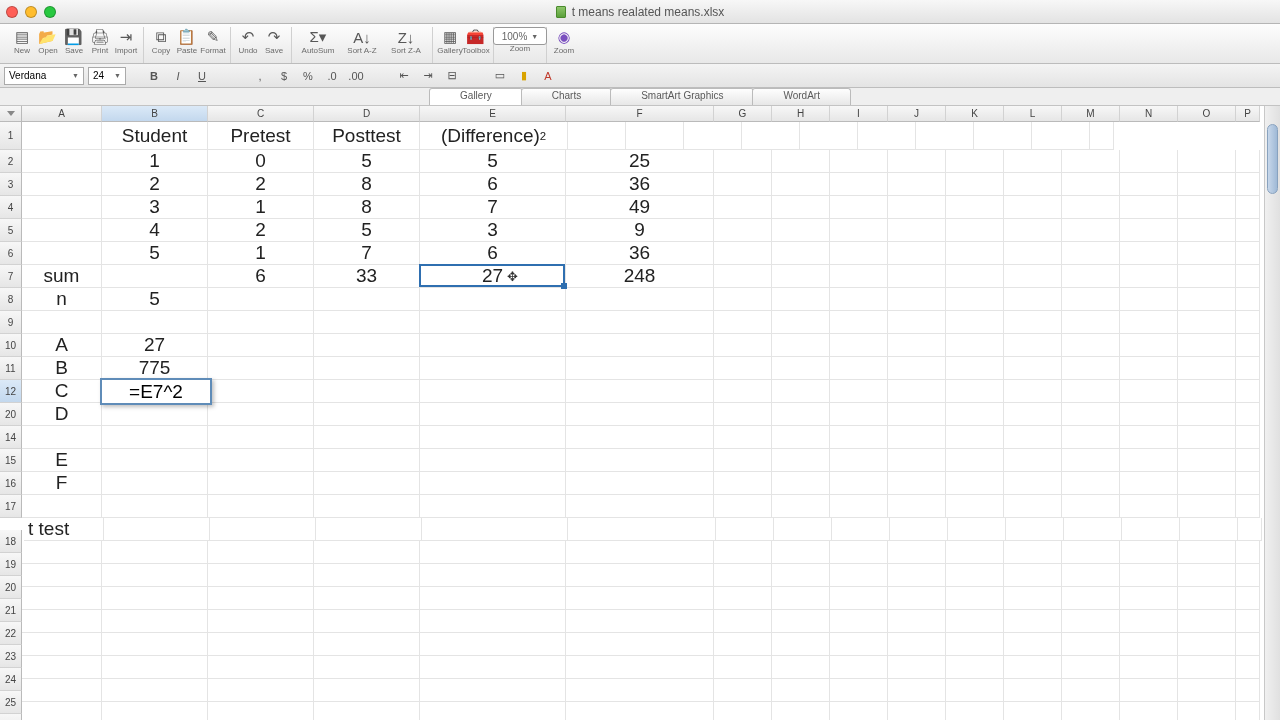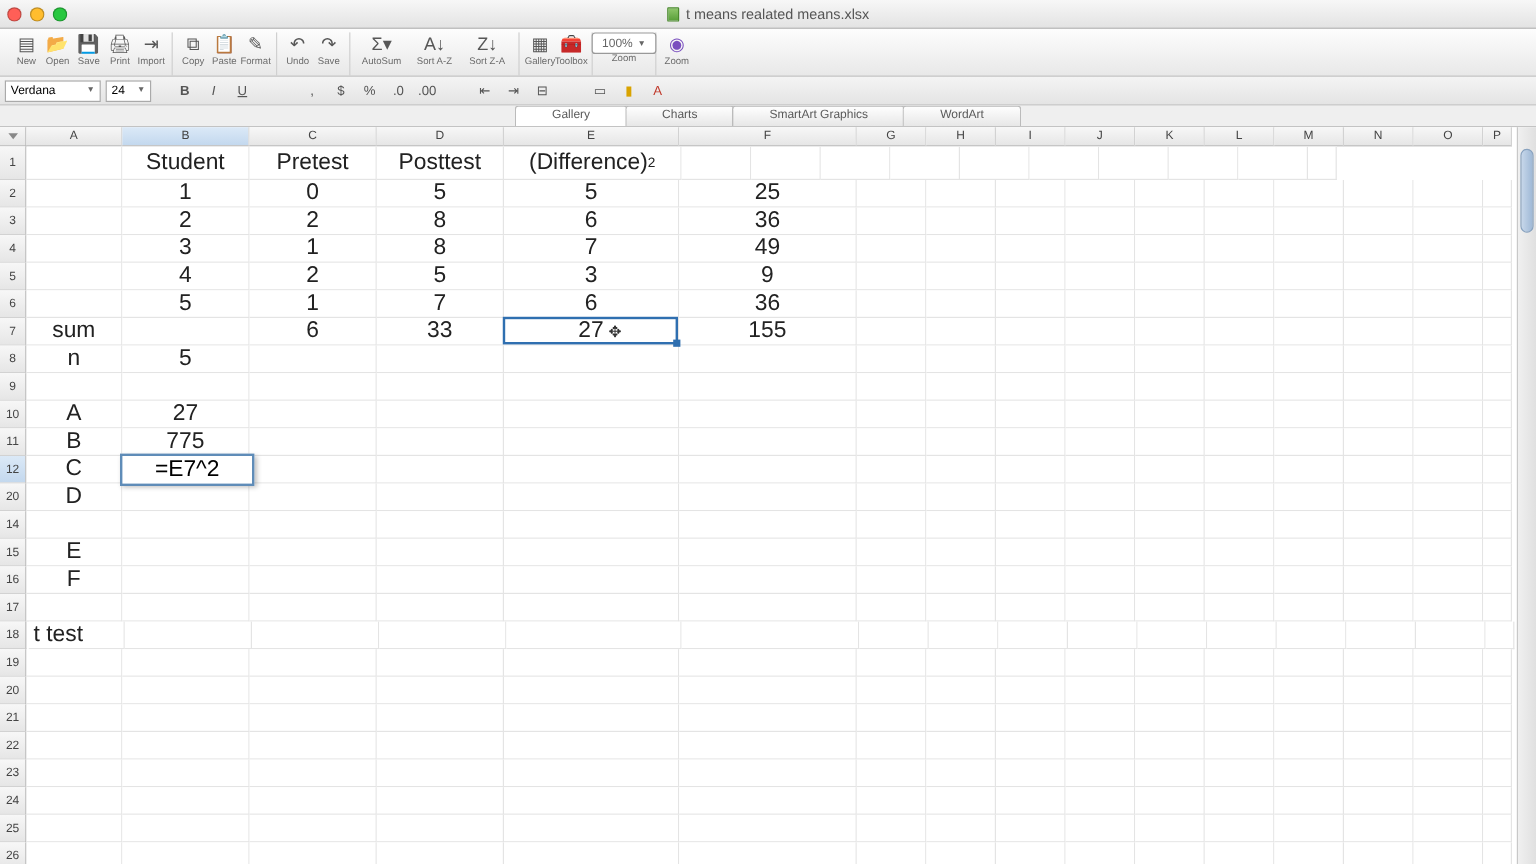--- a/index.html
+++ b/index.html
@@ -248,21 +248,21 @@
       <div class="rowhdr" style="height: 23px;">8</div>
       <div class="rowhdr" style="height: 23px;">9</div>
       <div class="rowhdr" style="height: 23px;">10</div>
       <div class="rowhdr" style="height: 23px;">11</div>
       <div class="rowhdr sel" style="height: 23px;">12</div>
       <div class="rowhdr" style="height: 23px;">20</div>
       <div class="rowhdr" style="height: 23px;">14</div>
       <div class="rowhdr" style="height: 23px;">15</div>
       <div class="rowhdr" style="height: 23px;">16</div>
       <div class="rowhdr" style="height: 23px;">17</div>
-      <div class="rowhdr" style="height: 23px;">18</div>
+      <div class="rowhdr" style="height: 23px; margin-top: 12px;">18</div>
       <div class="rowhdr" style="height: 23px;">19</div>
       <div class="rowhdr" style="height: 23px;">20</div>
       <div class="rowhdr" style="height: 23px;">21</div>
       <div class="rowhdr" style="height: 23px;">22</div>
       <div class="rowhdr" style="height: 23px;">23</div>
       <div class="rowhdr" style="height: 23px;">24</div>
       <div class="rowhdr" style="height: 23px;">25</div>
       <div class="rowhdr" style="height: 23px;">26</div>
     </div>
   <div class="grid" id="grid">
@@ -372,21 +372,21 @@
         <div class="cell" style="width: 58px; height: 23px;"></div>
         <div class="cell" style="width: 58px; height: 23px;"></div>
         <div class="cell" style="width: 24px; height: 23px;"></div>
       </div>
       <div class="row data-row" style="height: 23px;">
         <div class="cell" style="width: 80px; height: 23px; justify-content: center;">sum</div>
         <div class="cell" style="width: 106px; height: 23px;"></div>
         <div class="cell" style="width: 106px; height: 23px;">6</div>
         <div class="cell" style="width: 106px; height: 23px;">33</div>
         <div class="cell" style="width: 146px; height: 23px;">27</div>
-        <div class="cell" style="width: 148px; height: 23px;">155</div>
+        <div class="cell" style="width: 148px; height: 23px;">248</div>
         <div class="cell" style="width: 58px; height: 23px;"></div>
         <div class="cell" style="width: 58px; height: 23px;"></div>
         <div class="cell" style="width: 58px; height: 23px;"></div>
         <div class="cell" style="width: 58px; height: 23px;"></div>
         <div class="cell" style="width: 58px; height: 23px;"></div>
         <div class="cell" style="width: 58px; height: 23px;"></div>
         <div class="cell" style="width: 58px; height: 23px;"></div>
         <div class="cell" style="width: 58px; height: 23px;"></div>
         <div class="cell" style="width: 58px; height: 23px;"></div>
         <div class="cell" style="width: 24px; height: 23px;"></div>

